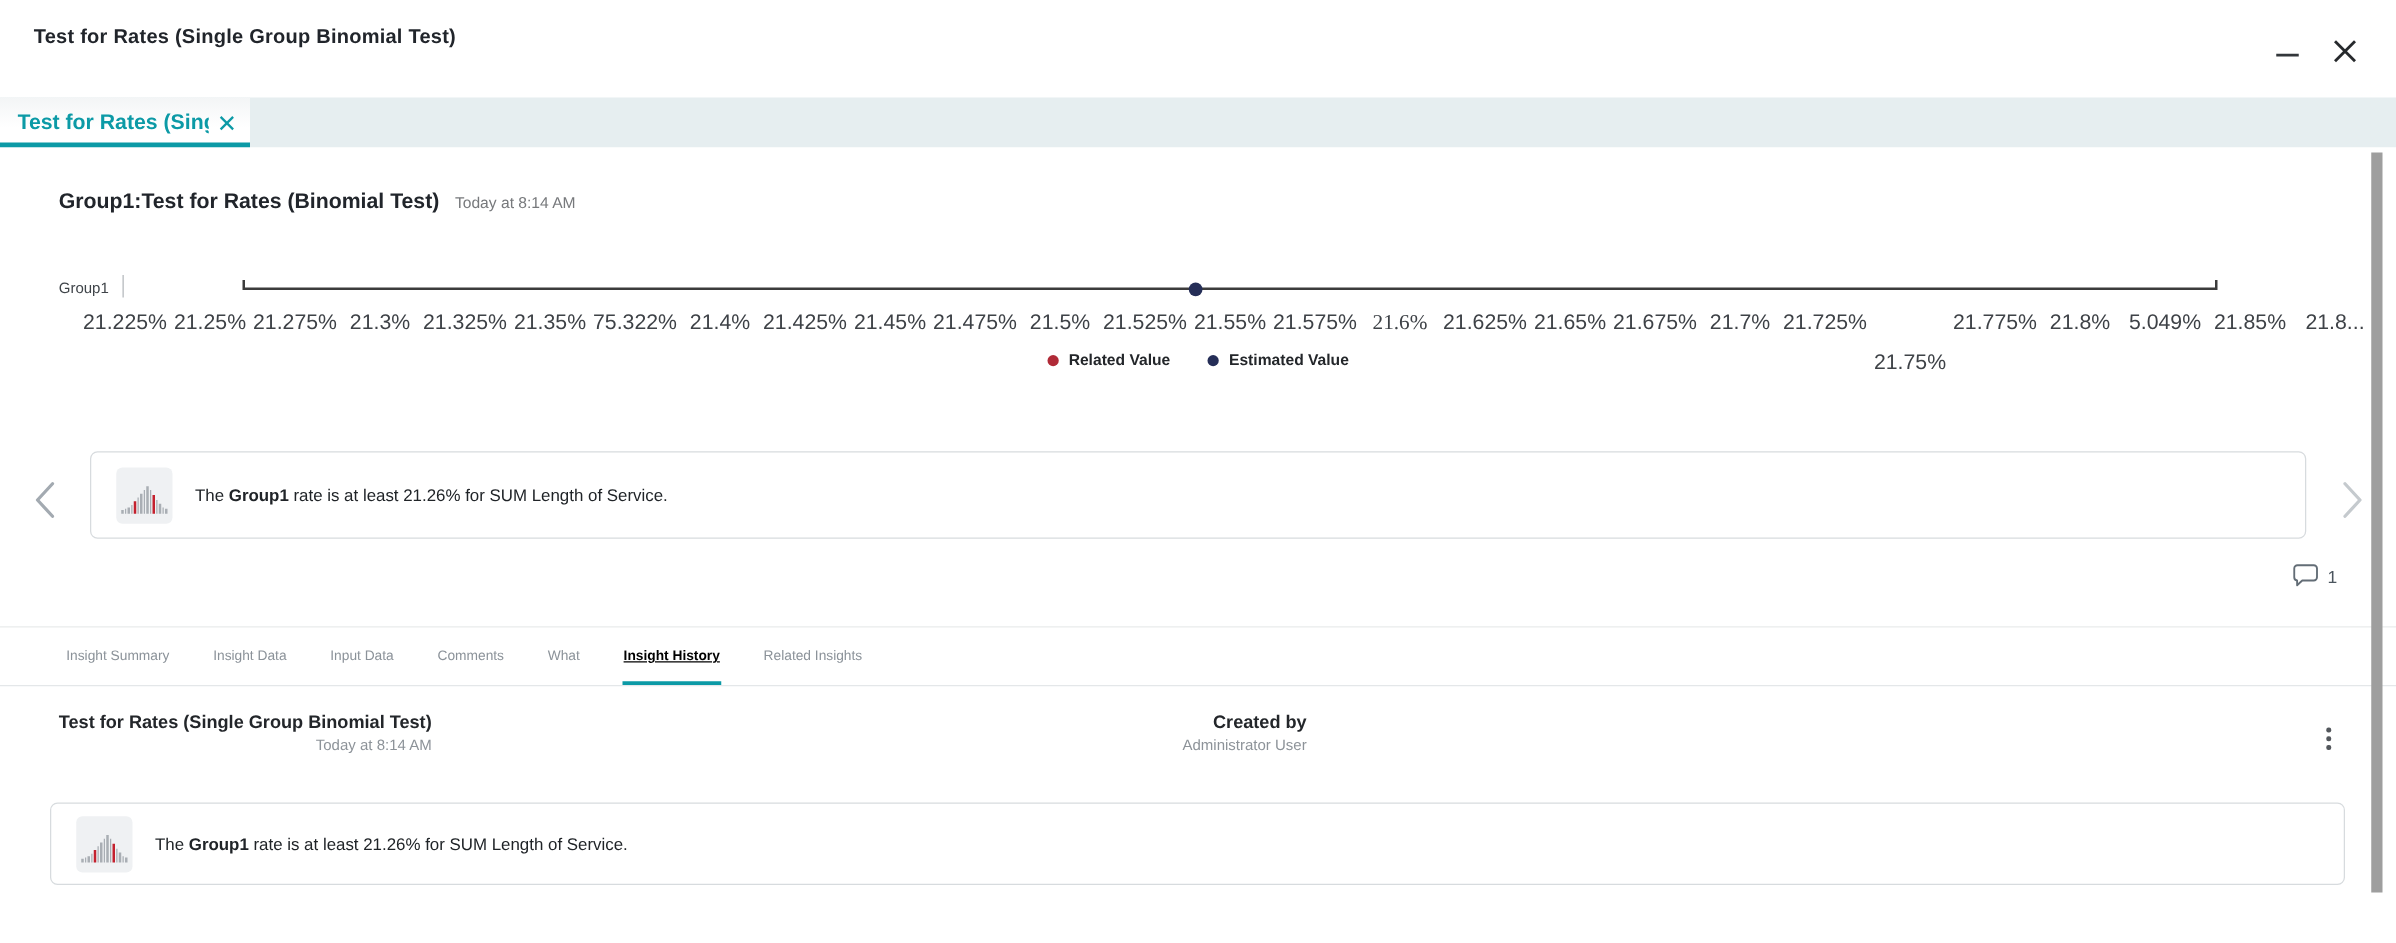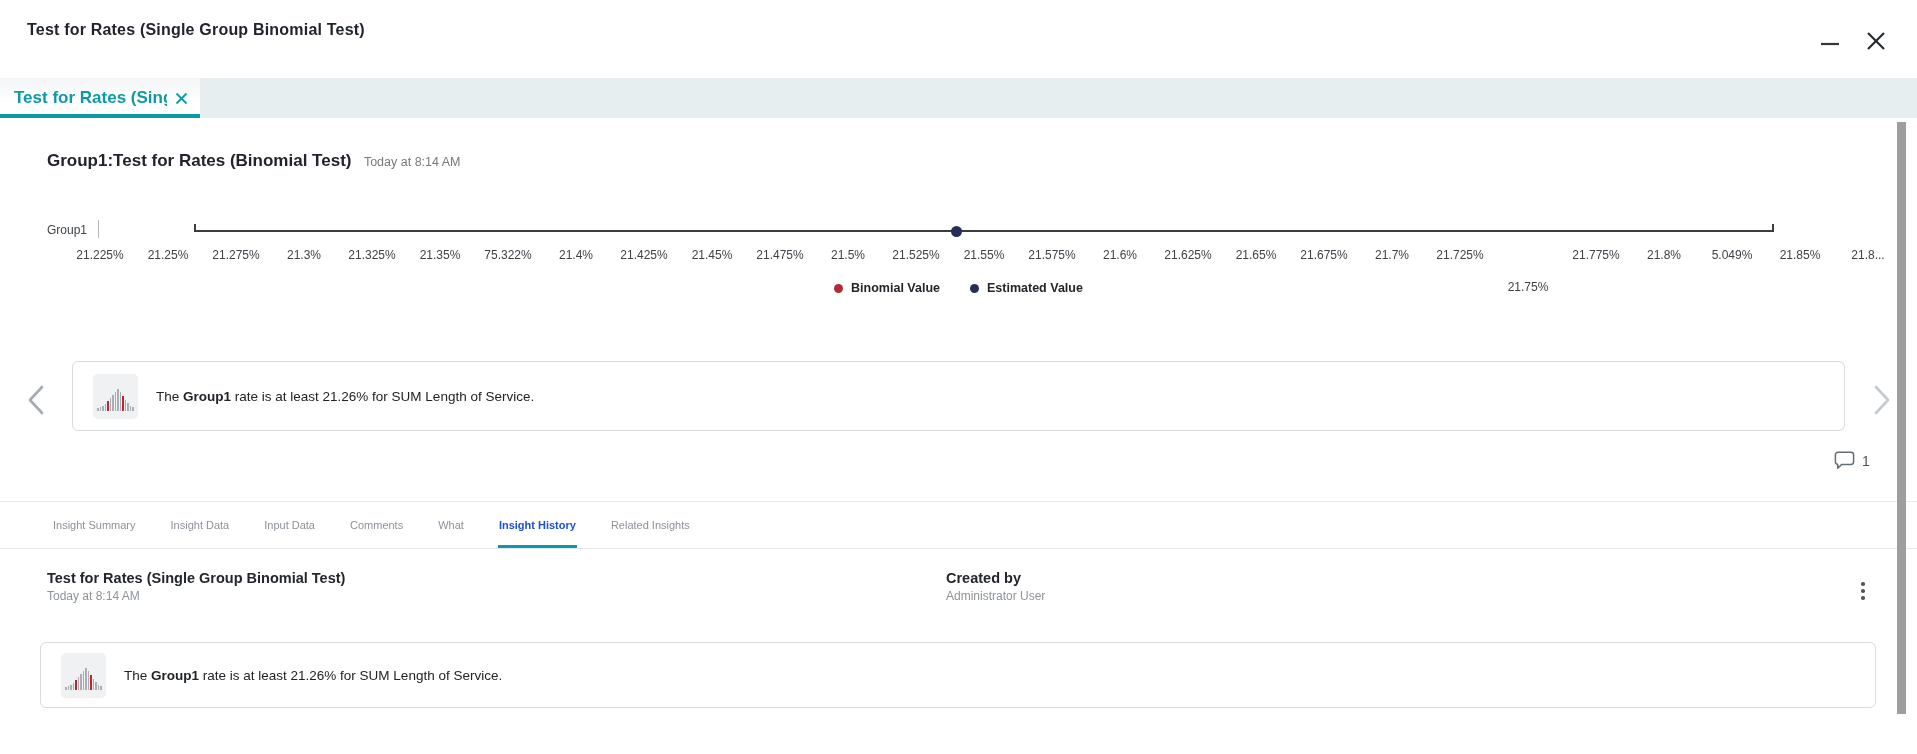--- a/index.html
+++ b/index.html
@@ -15,32 +15,32 @@
   .win-btn{background:none;border:none;padding:2px;width:26px;height:26px;display:flex;align-items:center;justify-content:center;cursor:pointer;}
   
   .tabstrip{position:absolute;left:0;top:78px;width:100%;height:40px;background:#e6eef0;}
   .doc-tab{position:absolute;left:0;top:0;width:200px;height:40px;box-sizing:border-box;
     background:linear-gradient(#f3f5f6,#ffffff 60%);display:flex;align-items:center;
     padding:0 12px 0 14px;cursor:pointer;border:none;}
   .doc-tab::after{content:"";position:absolute;left:0;right:0;bottom:0;height:4px;background:#0c9aa6;}
   .doc-tab-label{flex:1;font-size:17px;font-weight:700;color:#0c9aa6;white-space:nowrap;overflow:hidden;text-align:left;}
   .doc-tab-close{margin-left:8px;flex:none;}
   
-  .content{position:absolute;left:0;top:118px;right:0;bottom:0;background:#fff;}
+  .content{position:absolute;left:0;top:118px;right:0;bottom:0;background:#fff;text-align:right;}
   .insight-header{position:absolute;left:47px;top:33px;white-space:nowrap;}
   .ih-title{font-size:17px;font-weight:700;color:#21252b;}
   .ih-time{font-size:12.5px;color:#77797c;margin-left:8px;}
   
   .chart{position:absolute;left:0;top:100px;width:1917px;height:66px;}
   .chart-group-label{position:absolute;left:47px;top:5px;font-size:12px;color:#3f4449;}
   .chart-cat-tick{position:absolute;left:98px;top:2px;width:1px;height:18px;background:#b4b8bc;}
   .axis-line{position:absolute;top:12px;height:2px;background:#3c3c3c;}
   .axis-endtick{position:absolute;top:6px;width:2px;height:8px;background:#3c3c3c;}
   .est-dot{position:absolute;top:8px;width:11px;height:11px;border-radius:50%;}
-  .tick-label{position:absolute;top:30px;transform:translateX(-50%);font-size:12px;color:#3e4247;white-space:nowrap;}
+  .tick-label{position:absolute;top:30px;transform:translateX(-50%);font-size:17px;color:#3e4247;white-space:nowrap;}
   
   .legend{position:absolute;left:0;top:163px;width:1917px;display:flex;justify-content:center;gap:30px;}
   .legend-item{display:flex;align-items:center;gap:8px;cursor:pointer;}
   .legend-dot{width:9px;height:9px;border-radius:50%;}
   .legend-label{font-size:12.5px;font-weight:700;color:#23262a;}
   
   .car-btn{position:absolute;top:262px;width:36px;height:40px;background:none;border:none;padding:0;cursor:pointer;display:flex;align-items:center;justify-content:center;}
   .car-prev{left:18px;}
   .car-next{left:1864px;}
   .insight-card{position:absolute;box-sizing:border-box;border:1px solid #d7dbde;border-radius:6px;background:#fff;
@@ -51,21 +51,21 @@
   .hbar{width:1.5px;flex:none;}
   .card-text{font-size:13.5px;color:#202428;white-space:nowrap;}
   .card-text b{font-weight:700;}
   
   .comment-row{position:absolute;left:1834px;top:333px;display:flex;align-items:center;gap:7px;cursor:pointer;}
   .comment-count{font-size:14px;color:#4b555e;}
   
   .divider-top{position:absolute;left:0;top:383px;width:100%;height:1px;background:#e9ebec;}
   .detail-tabs{position:absolute;left:52px;top:384px;height:46px;display:flex;gap:33px;align-items:stretch;}
   .dtab{font-size:11px;color:#8b9299;display:flex;align-items:center;padding:0 1px;position:relative;cursor:pointer;white-space:nowrap;}
-  .dtab.active{color:#1d4ed8;font-weight:700;}
+  .dtab.active{color:#000000;font-weight:700;text-decoration:underline;}
   .dtab.active::after{content:"";position:absolute;left:0;right:0;bottom:0;height:3px;background:#0c9aa6;}
   .tabs-border{position:absolute;left:0;top:430px;width:100%;height:1px;background:#e4e7e9;}
   
   .entry-left{position:absolute;left:47px;top:452px;}
   .entry-right{position:absolute;left:946px;top:452px;}
   .entry-title{font-size:14.5px;font-weight:700;color:#23262a;white-space:nowrap;}
   .entry-sub{font-size:12px;color:#8d9399;margin-top:3px;}
   .kebab{position:absolute;left:1852px;top:459px;width:22px;height:28px;background:none;border:none;cursor:pointer;
     display:flex;flex-direction:column;align-items:center;justify-content:center;gap:3.5px;padding:0;}
   .kdot{width:3.5px;height:3.5px;border-radius:50%;background:#53575c;}
@@ -125,38 +125,38 @@
       <span class="tick-label" style="left: 440px;">21.35%</span>
       <span class="tick-label" style="left: 508px;">75.322%</span>
       <span class="tick-label" style="left: 576px;">21.4%</span>
       <span class="tick-label" style="left: 644px;">21.425%</span>
       <span class="tick-label" style="left: 712px;">21.45%</span>
       <span class="tick-label" style="left: 780px;">21.475%</span>
       <span class="tick-label" style="left: 848px;">21.5%</span>
       <span class="tick-label" style="left: 916px;">21.525%</span>
       <span class="tick-label" style="left: 984px;">21.55%</span>
       <span class="tick-label" style="left: 1052px;">21.575%</span>
-      <span class="tick-label" style="left: 1120px;">21.6%</span>
+      <span class="tick-label" style="left: 1120px; font-family: Liberation Serif, serif;">21.6%</span>
       <span class="tick-label" style="left: 1188px;">21.625%</span>
       <span class="tick-label" style="left: 1256px;">21.65%</span>
       <span class="tick-label" style="left: 1324px;">21.675%</span>
       <span class="tick-label" style="left: 1392px;">21.7%</span>
       <span class="tick-label" style="left: 1460px;">21.725%</span>
       <span class="tick-label" style="left: 1528px; margin-top: 32px;">21.75%</span>
       <span class="tick-label" style="left: 1596px;">21.775%</span>
       <span class="tick-label" style="left: 1664px;">21.8%</span>
       <span class="tick-label" style="left: 1732px;">5.049%</span>
       <span class="tick-label" style="left: 1800px;">21.85%</span>
       <span class="tick-label" style="left: 1868px;">21.8...</span>
     </div>
 
   <div class="legend">
     <div class="legend-item">
       <span class="legend-dot" style="background: rgb(176, 42, 55);"></span>
-      <span class="legend-label">Binomial Value</span>
+      <span class="legend-label">Related Value</span>
     </div>
     <div class="legend-item">
       <span class="legend-dot" style="background: rgb(37, 46, 87);"></span>
       <span class="legend-label">Estimated Value</span>
     </div>
   </div>
 
   <button class="car-btn car-prev">
     <svg width="18" height="30" viewBox="0 0 18 30">
         <polyline points="15,2 3,15 15,28" fill="none" stroke="#a3aab1" stroke-width="2.6" stroke-linecap="round" stroke-linejoin="round"></polyline>

